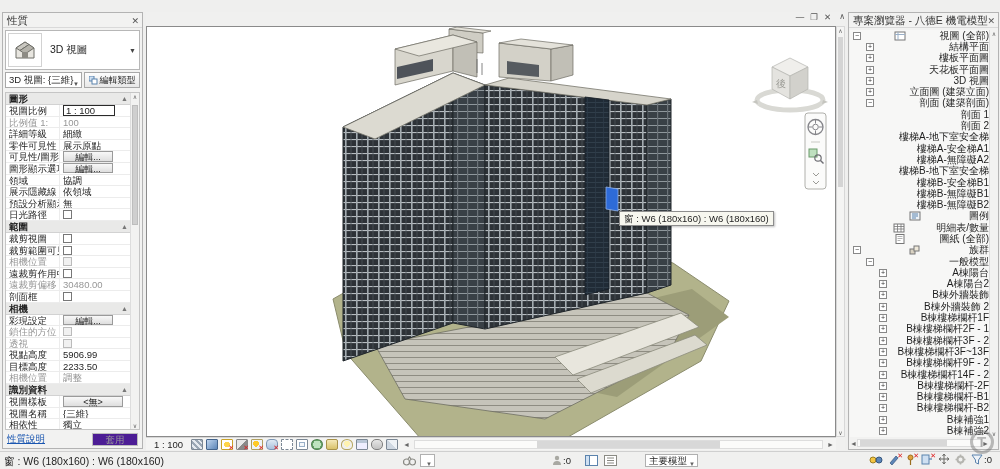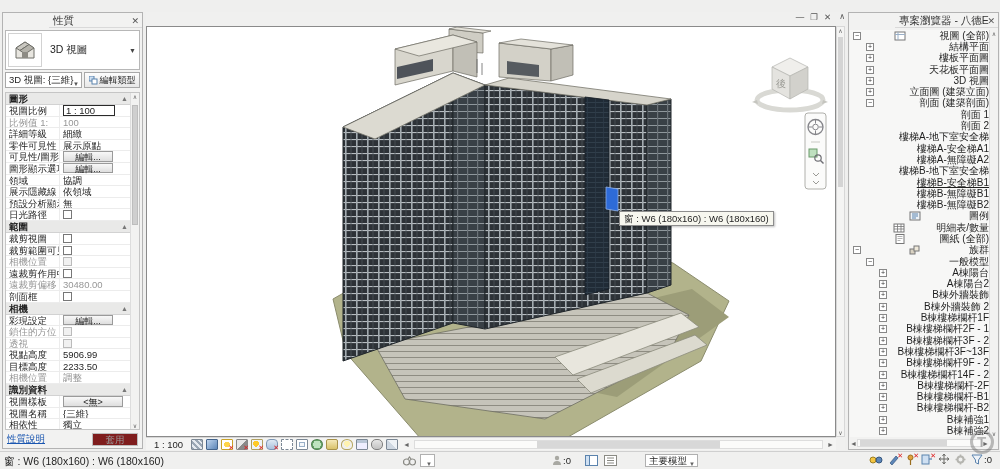--- a/index.html
+++ b/index.html
@@ -2,21 +2,21 @@
 <html><head>
 <meta charset="utf-8">
 <style>
   * { margin:0; padding:0; box-sizing:border-box; }
   html,body { width:1000px; height:469px; overflow:hidden; }
   body { font-family:"Liberation Sans","DejaVu Sans",sans-serif; background:#e9e9e9; position:relative; color:#1e1e1e; }
   #app { position:absolute; inset:0; background:#efefee; }
 
   
   .panel { position:absolute; background:#f2f2f1; border:1px solid #b3b3b3; }
-  .panel-title { height:15px; line-height:15px; font-size:10.5px; padding-left:4px; color:#333; background:#f2f2f1; border-bottom:1px solid #d9d9d9; position:relative;margin-left:46px; }
+  .panel-title { height:15px; line-height:15px; font-size:10.5px; padding-left:4px; color:#333; background:#f2f2f1; border-bottom:1px solid #d9d9d9; position:relative; }
   .panel-close { position:absolute; right:3px; top:1px; font-size:9px; color:#555; cursor:pointer; }
 
   
   #props { left:2px; top:12px; width:141px; height:437px; }
   .type-box { margin:2px; height:40px; background:#fff; border:1px solid #b7b7b7; display:flex; align-items:center; position:relative; }
   .type-thumb { width:34px; height:34px; margin:2px; border:1px solid #d2d2d2; display:flex; align-items:center; justify-content:center; }
   .type-label { font-size:10.5px; margin-left:6px; }
   .type-caret { position:absolute; right:3px; top:16px; font-size:7px; color:#444; }
   .combo-row { display:flex; margin:0 2px 1px 2px; height:16px; }
   .combo { flex:1; background:#fff; border:1px solid #a8a8a8; font-size:9.5px; line-height:14px; padding-left:3px; position:relative; white-space:nowrap; overflow:hidden; }
@@ -31,21 +31,21 @@
   .pval.dis, .plabel.dis { color:#969696; }
   .pval .inputbox { display:inline-block; border:1px solid #2a2a2a; background:#fff; padding:0 2px; min-width:52px; height:11px; line-height:10px; }
   .pval .btn { display:inline-block; border:1px solid #9a9a9a; background:linear-gradient(#f8f8f8,#dedede); text-align:center; min-width:50px; height:10.5px; line-height:10px; font-size:9px; }
   .pval .btnwide { min-width:60px; }
   .cbx { display:inline-block; width:9px; height:9px; border:1px solid #777; background:#fff; margin-top:1px; }
   .cbx.dis { border-color:#bbb; background:#f1f1f1; }
   .grid-scroll { position:absolute; right:0; top:0; bottom:0; width:9px; background:#f2f2f1; border-left:1px solid #ddd; font-size:6px; color:#666; text-align:center; }
   .grid-scroll .thumb { position:absolute; left:1px; right:1px; top:12px; height:120px; background:#cfcfcf; border:1px solid #bdbdbd; }
   .p-footer { position:absolute; left:2px; right:2px; bottom:1px; height:15px; font-size:9.5px; display:flex; align-items:center; }
   .help-link { color:#1a56b0; text-decoration:underline; margin-left:2px; }
-  .apply-btn { margin-left:auto; margin-right:2px; width:46px; height:13px; border:1px solid #bdbdbd; background:#7f1d1d; color:#9a9a9a; text-align:center; line-height:12px; }
+  .apply-btn { margin-left:auto; margin-right:2px; width:46px; height:13px; border:1px solid #bdbdbd; background:#4c1d95; color:#9a9a9a; text-align:center; line-height:12px; }
 
   
   #draw { position:absolute; left:146px; top:12px; width:699px; height:438px; background:#f0f0ef; }
   .win-controls { position:absolute; top:0; right:14px; height:12px; display:flex; gap:6px; font-size:8.5px; color:#555; }
   .collapse-arrow { position:absolute; top:0; right:0; font-size:8px; color:#555; }
   #canvas { position:absolute; left:0; top:14px; right:9px; bottom:13px; background:#fff; border:1px solid #8a8a8a; overflow:hidden; }
   .vscroll { position:absolute; right:0; top:14px; bottom:13px; width:9px; background:#f4f4f3; border:1px solid #d7d7d7; font-size:6px; color:#666; text-align:center; }
   .vscroll .thumb { position:absolute; left:1px; right:1px; top:10px; height:150px; background:#d4d4d4; }
   #viewbar { position:absolute; left:0; right:9px; bottom:0; height:13px; display:flex; align-items:center; background:#f4f4f3; border-top:1px solid #d7d7d7; font-size:9.5px; }
   .scale-lbl { margin:0 8px 0 8px; white-space:nowrap; }
@@ -406,21 +406,21 @@
           <span>樓梯A-安全梯A1</span>
         </div>
         <div class="trow" style="padding-left: 29px;">
           <span style="width:10px;flex:none;"></span>
           <span>樓梯A-無障礙A2</span>
         </div>
         <div class="trow" style="padding-left: 29px;">
           <span style="width:10px;flex:none;"></span>
           <span>樓梯B-地下室安全梯</span>
         </div>
-        <div class="trow" style="padding-left: 27px; text-decoration: underline;">
+        <div class="trow" style="padding-left: 27px;">
           <span style="width:10px;flex:none;"></span>
           <span>樓梯B-安全梯B1</span>
         </div>
         <div class="trow" style="padding-left: 29px;">
           <span style="width:10px;flex:none;"></span>
           <span>樓梯B-無障礙B1</span>
         </div>
         <div class="trow" style="padding-left: 13px;">
           <span style="width:10px;flex:none;"></span>
           <span>樓梯B-無障礙B2</span>

